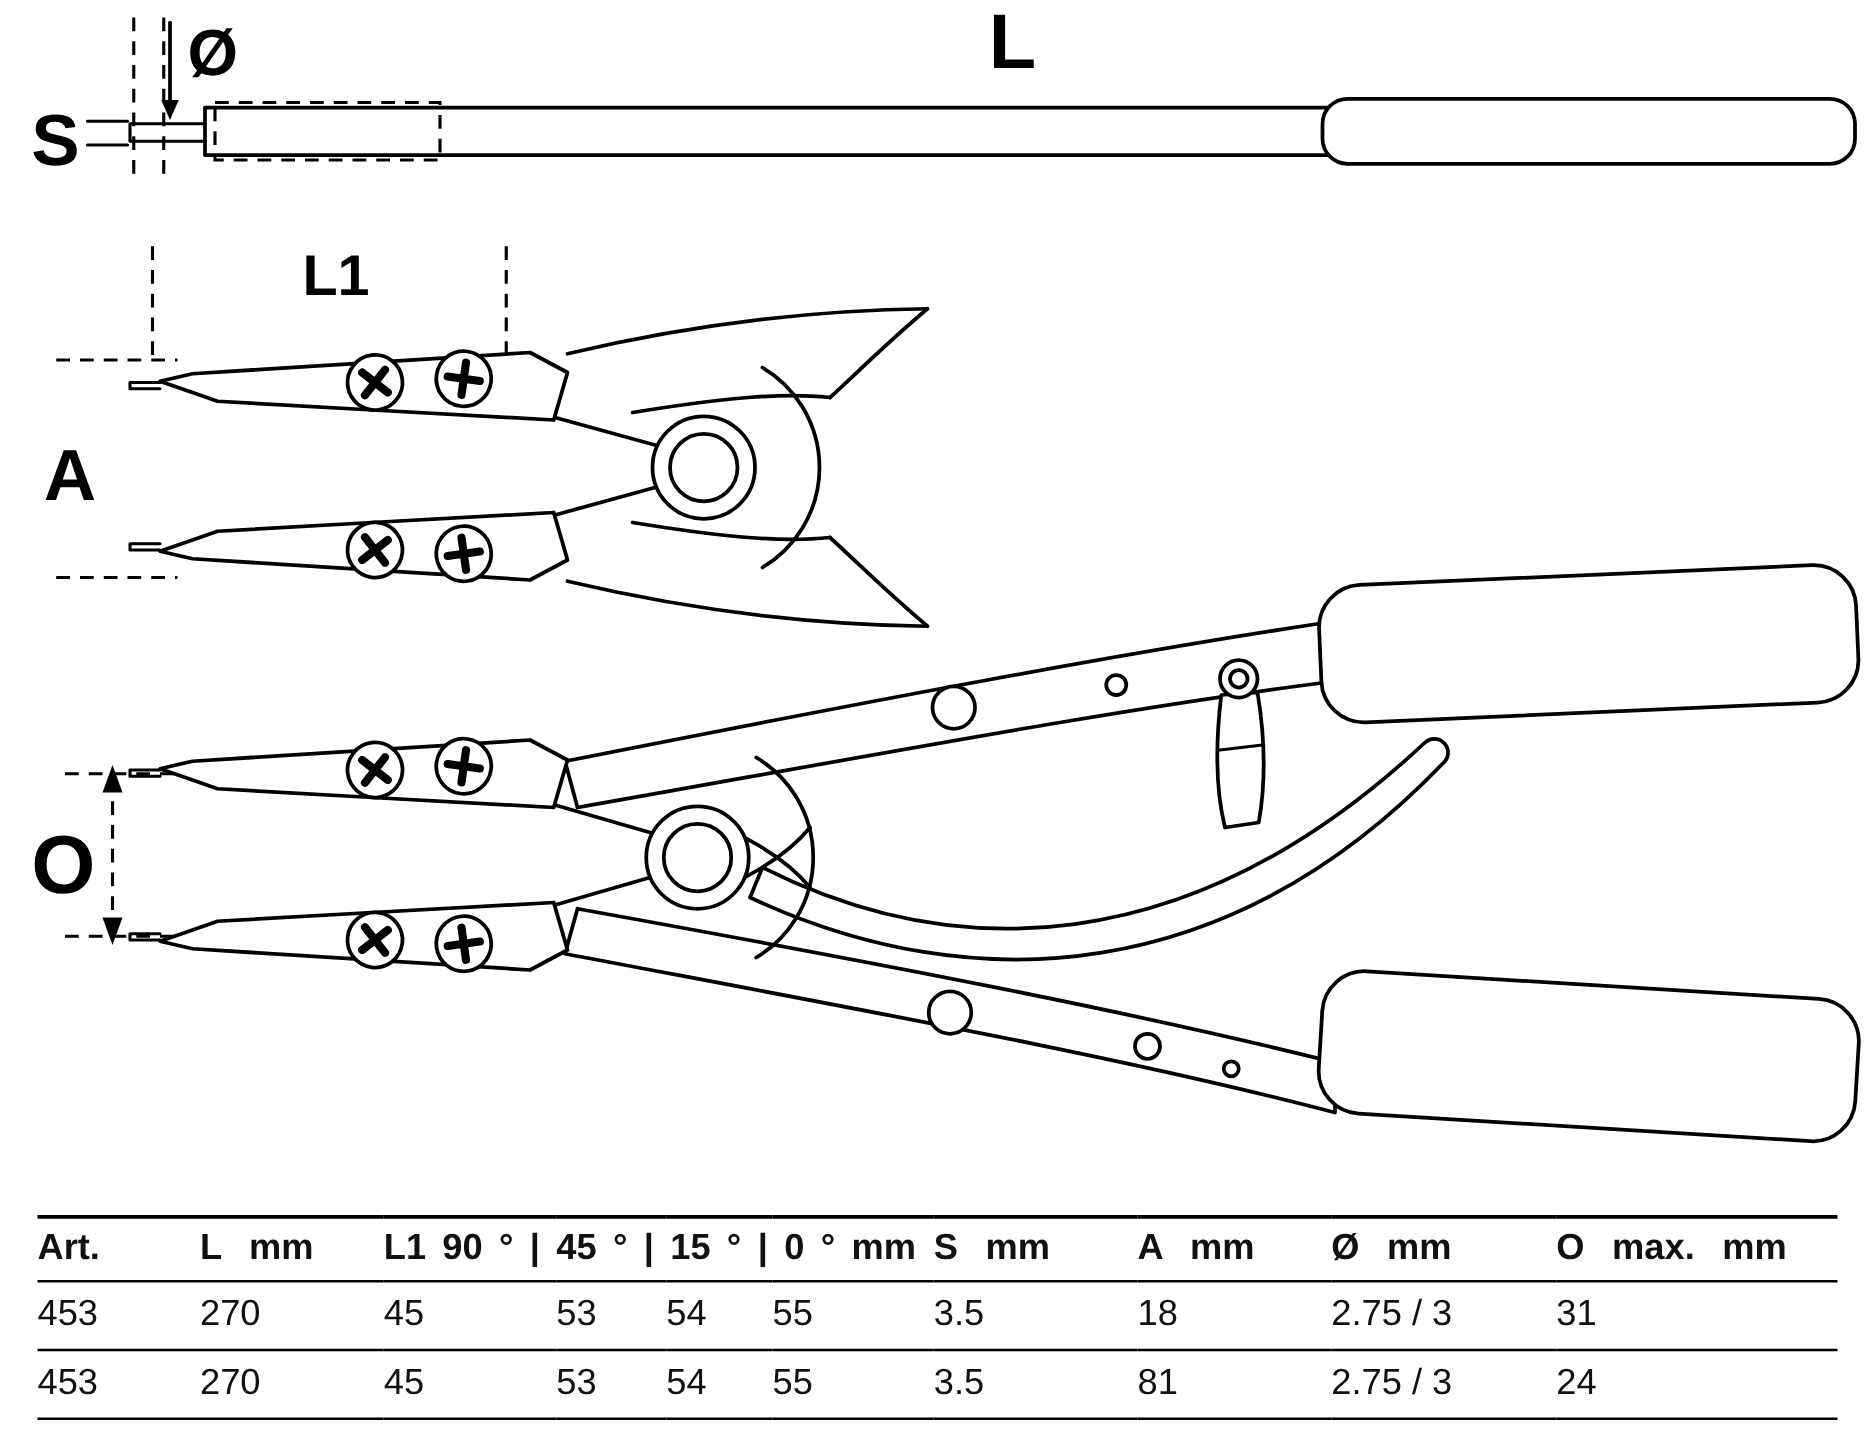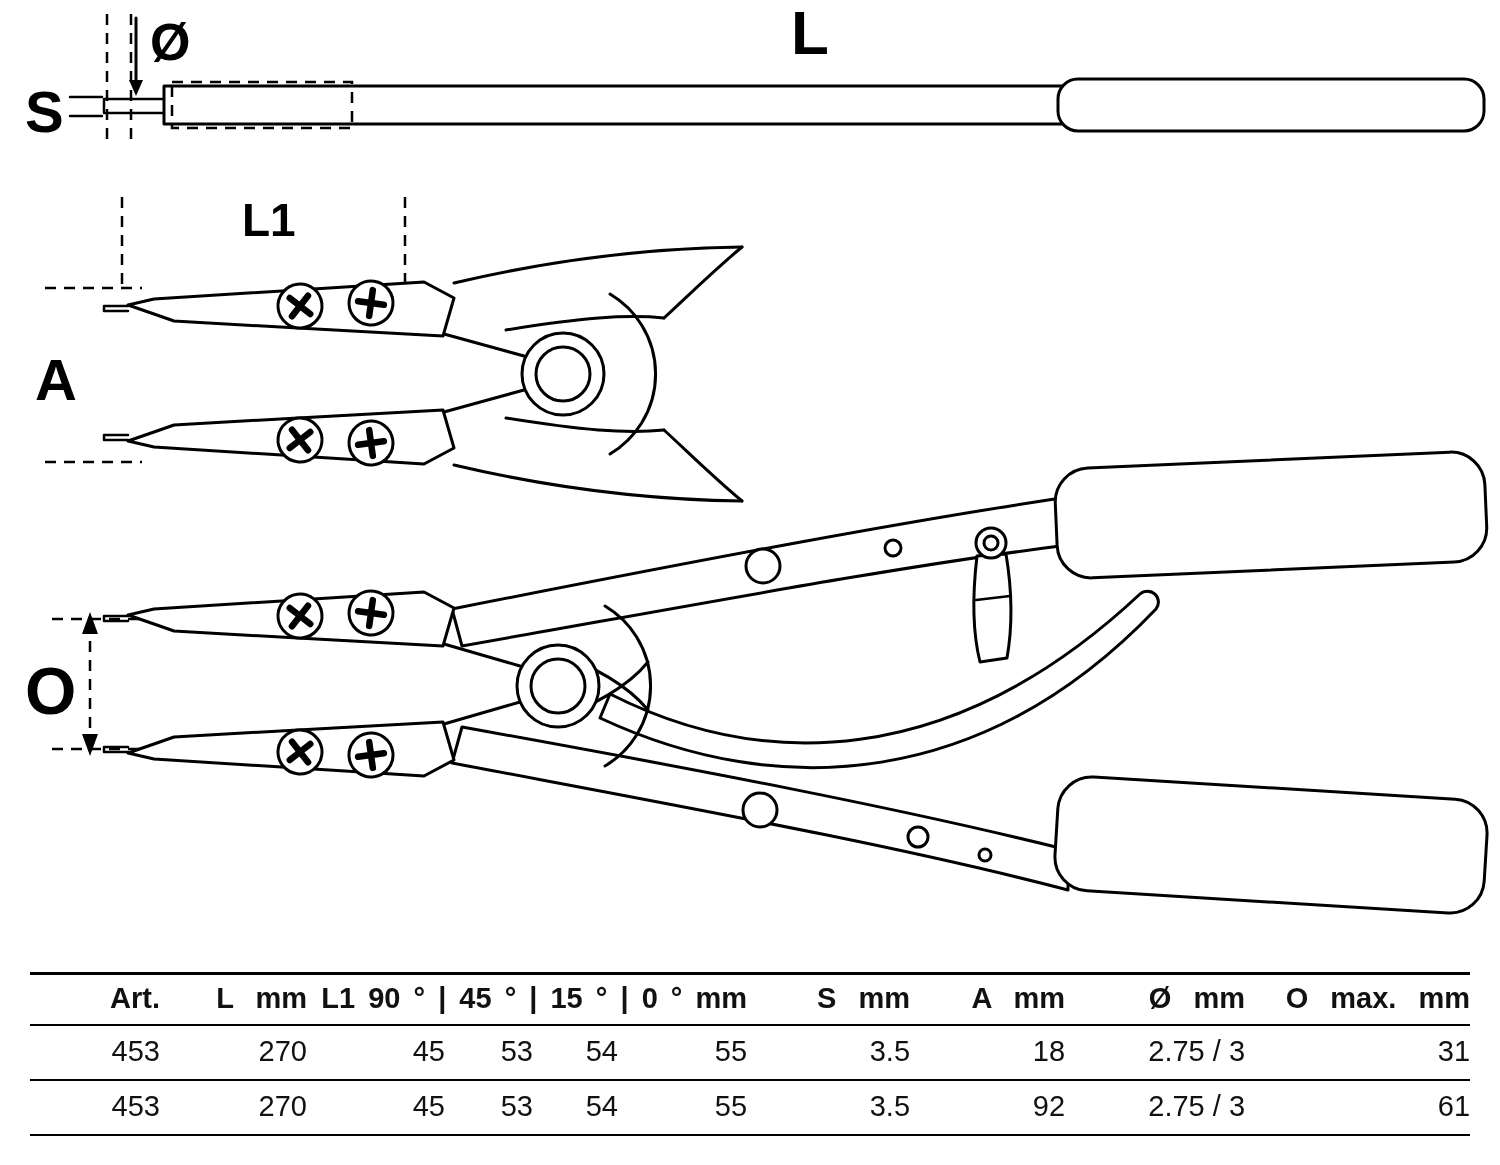--- a/index.html
+++ b/index.html
@@ -15,21 +15,21 @@
   .fillw { fill:#fff; stroke:#000; stroke-width:3; stroke-linejoin:round; }
   .dash  { fill:none; stroke:#000; stroke-width:2.5; stroke-dasharray:11 8; }
   .lbl   { font-weight:bold; fill:#000; }
 
   table.spec {
     table-layout:fixed;
     width:1440px;
     margin:12px 0 0 30px;
     border-collapse:collapse;
     font-size:29px;
-    text-align:right;
+    text-align:left;
   }
   table.spec thead tr { border-top:3px solid #000; border-bottom:2.5px solid #000; }
   table.spec tbody tr { border-bottom:2.5px solid #000; }
   table.spec th { font-weight:bold; padding:7px 0 9px; word-spacing:14px; white-space:nowrap; }
   table.spec th.l1h { word-spacing:5px; }
   table.spec td { font-weight:normal; padding:9px 0 11px; white-space:nowrap; }
 </style>
 </head>
 <body>
 
@@ -166,18 +166,18 @@
       <td>31</td>
     </tr>
     <tr>
       <td>453</td>
       <td>270</td>
       <td>45</td>
       <td>53</td>
       <td>54</td>
       <td>55</td>
       <td>3.5</td>
-      <td>92</td>
+      <td>81</td>
       <td>2.75 / 3</td>
-      <td>61</td>
+      <td>24</td>
     </tr>
   </tbody>
 </table>
 
 </body></html>

